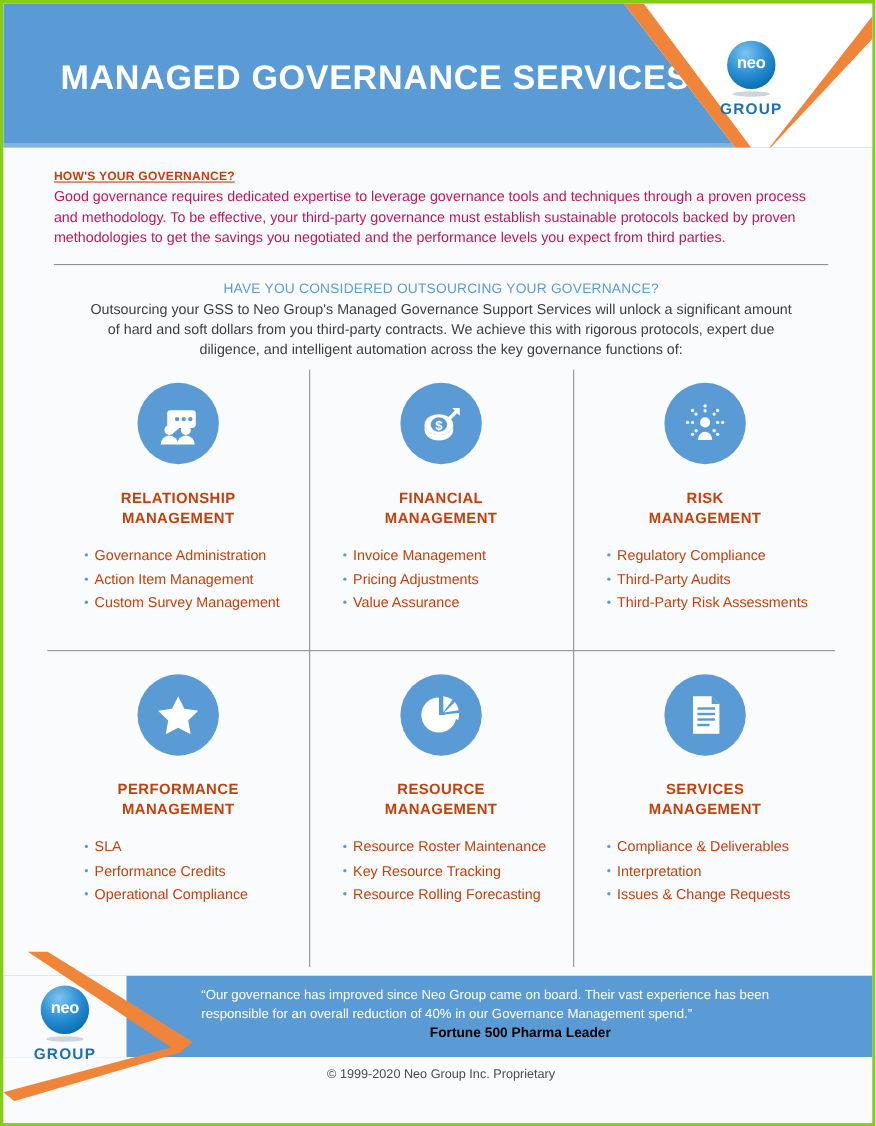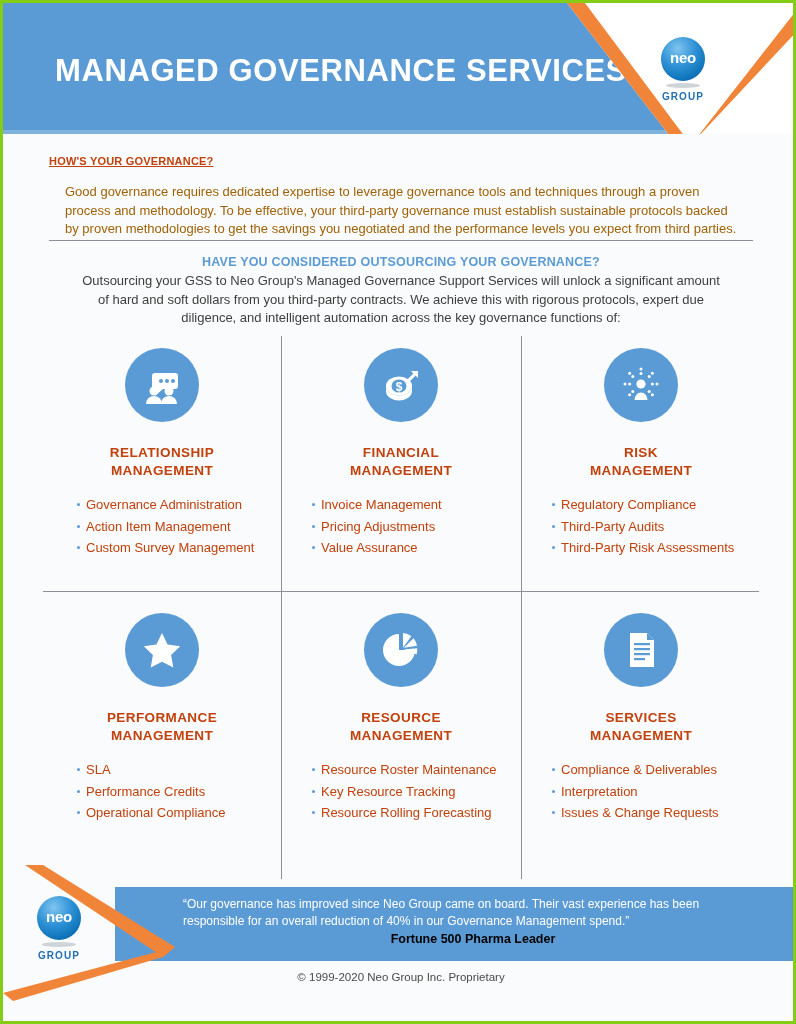--- a/index.html
+++ b/index.html
@@ -89,21 +89,21 @@
   .logo-shadow {
     width: 34px;
     height: 5px;
     margin: 2px auto 0 auto;
     border-radius: 50%;
     background: #c7cdd2;
     opacity: .85;
   }
   .logo-group {
     margin-top: 3px;
-    font-size: 10px;
+    font-size: 14px;
     font-weight: bold;
     color: #1f6fb2;
     letter-spacing: 1.1px;
   }
 
   
   .sec1 {
     position: absolute;
     left: 46px;
     top: 152px;
@@ -111,24 +111,24 @@
   }
   .sec1-heading {
     margin: 0 0 3px 0;
     font-size: 11px;
     font-weight: bold;
     color: #c2410c;
     letter-spacing: .2px;
     text-decoration: underline;
   }
   .sec1-body {
-    margin: 16px;
+    margin: 0;
     font-size: 13px;
     line-height: 18.5px;
-    color: #a16207;
+    color: #be185d;
   }
   .rule {
     position: absolute;
     left: 46px;
     top: 237px;
     width: 704px;
     height: 1px;
     background: #8d9196;
   }
 
@@ -136,21 +136,21 @@
   .sec2 {
     position: absolute;
     left: 78px;
     top: 252px;
     width: 640px;
     text-align: center;
   }
   .sec2-heading {
     margin: 0 0 3px 0;
     font-size: 12.5px;
-    font-weight: bold;
+    font-weight: normal;
     color: #5b9bd5;
     letter-spacing: .2px;
   }
   .sec2-body {
     margin: 0;
     font-size: 13px;
     line-height: 18.5px;
     color: #3e3e3e;
   }
 

